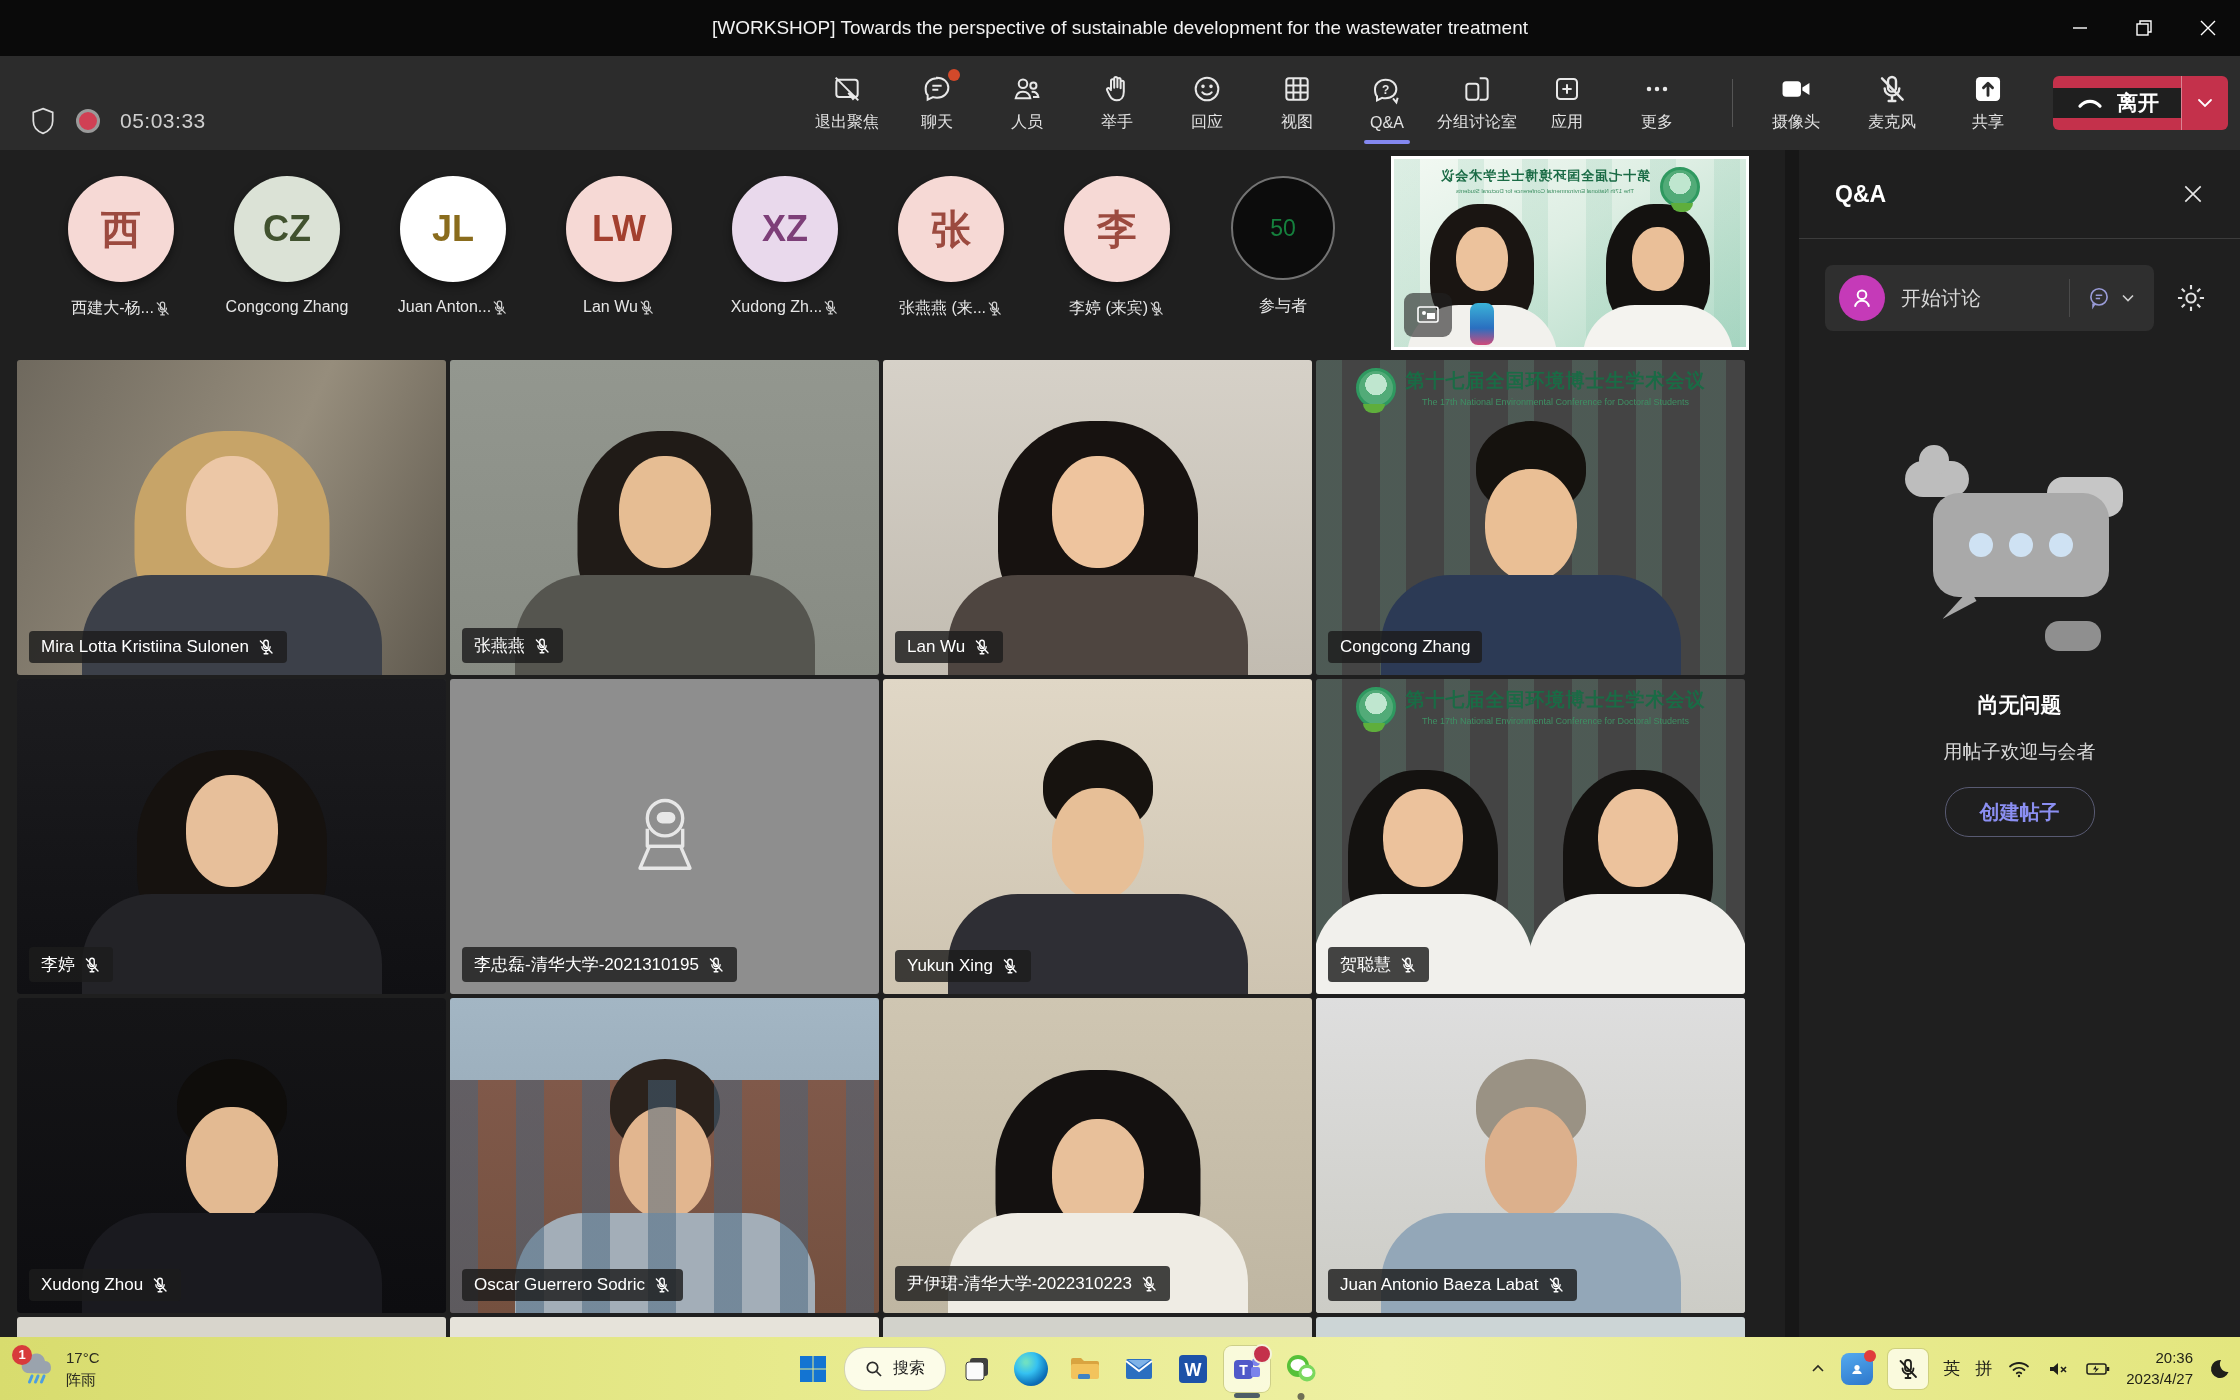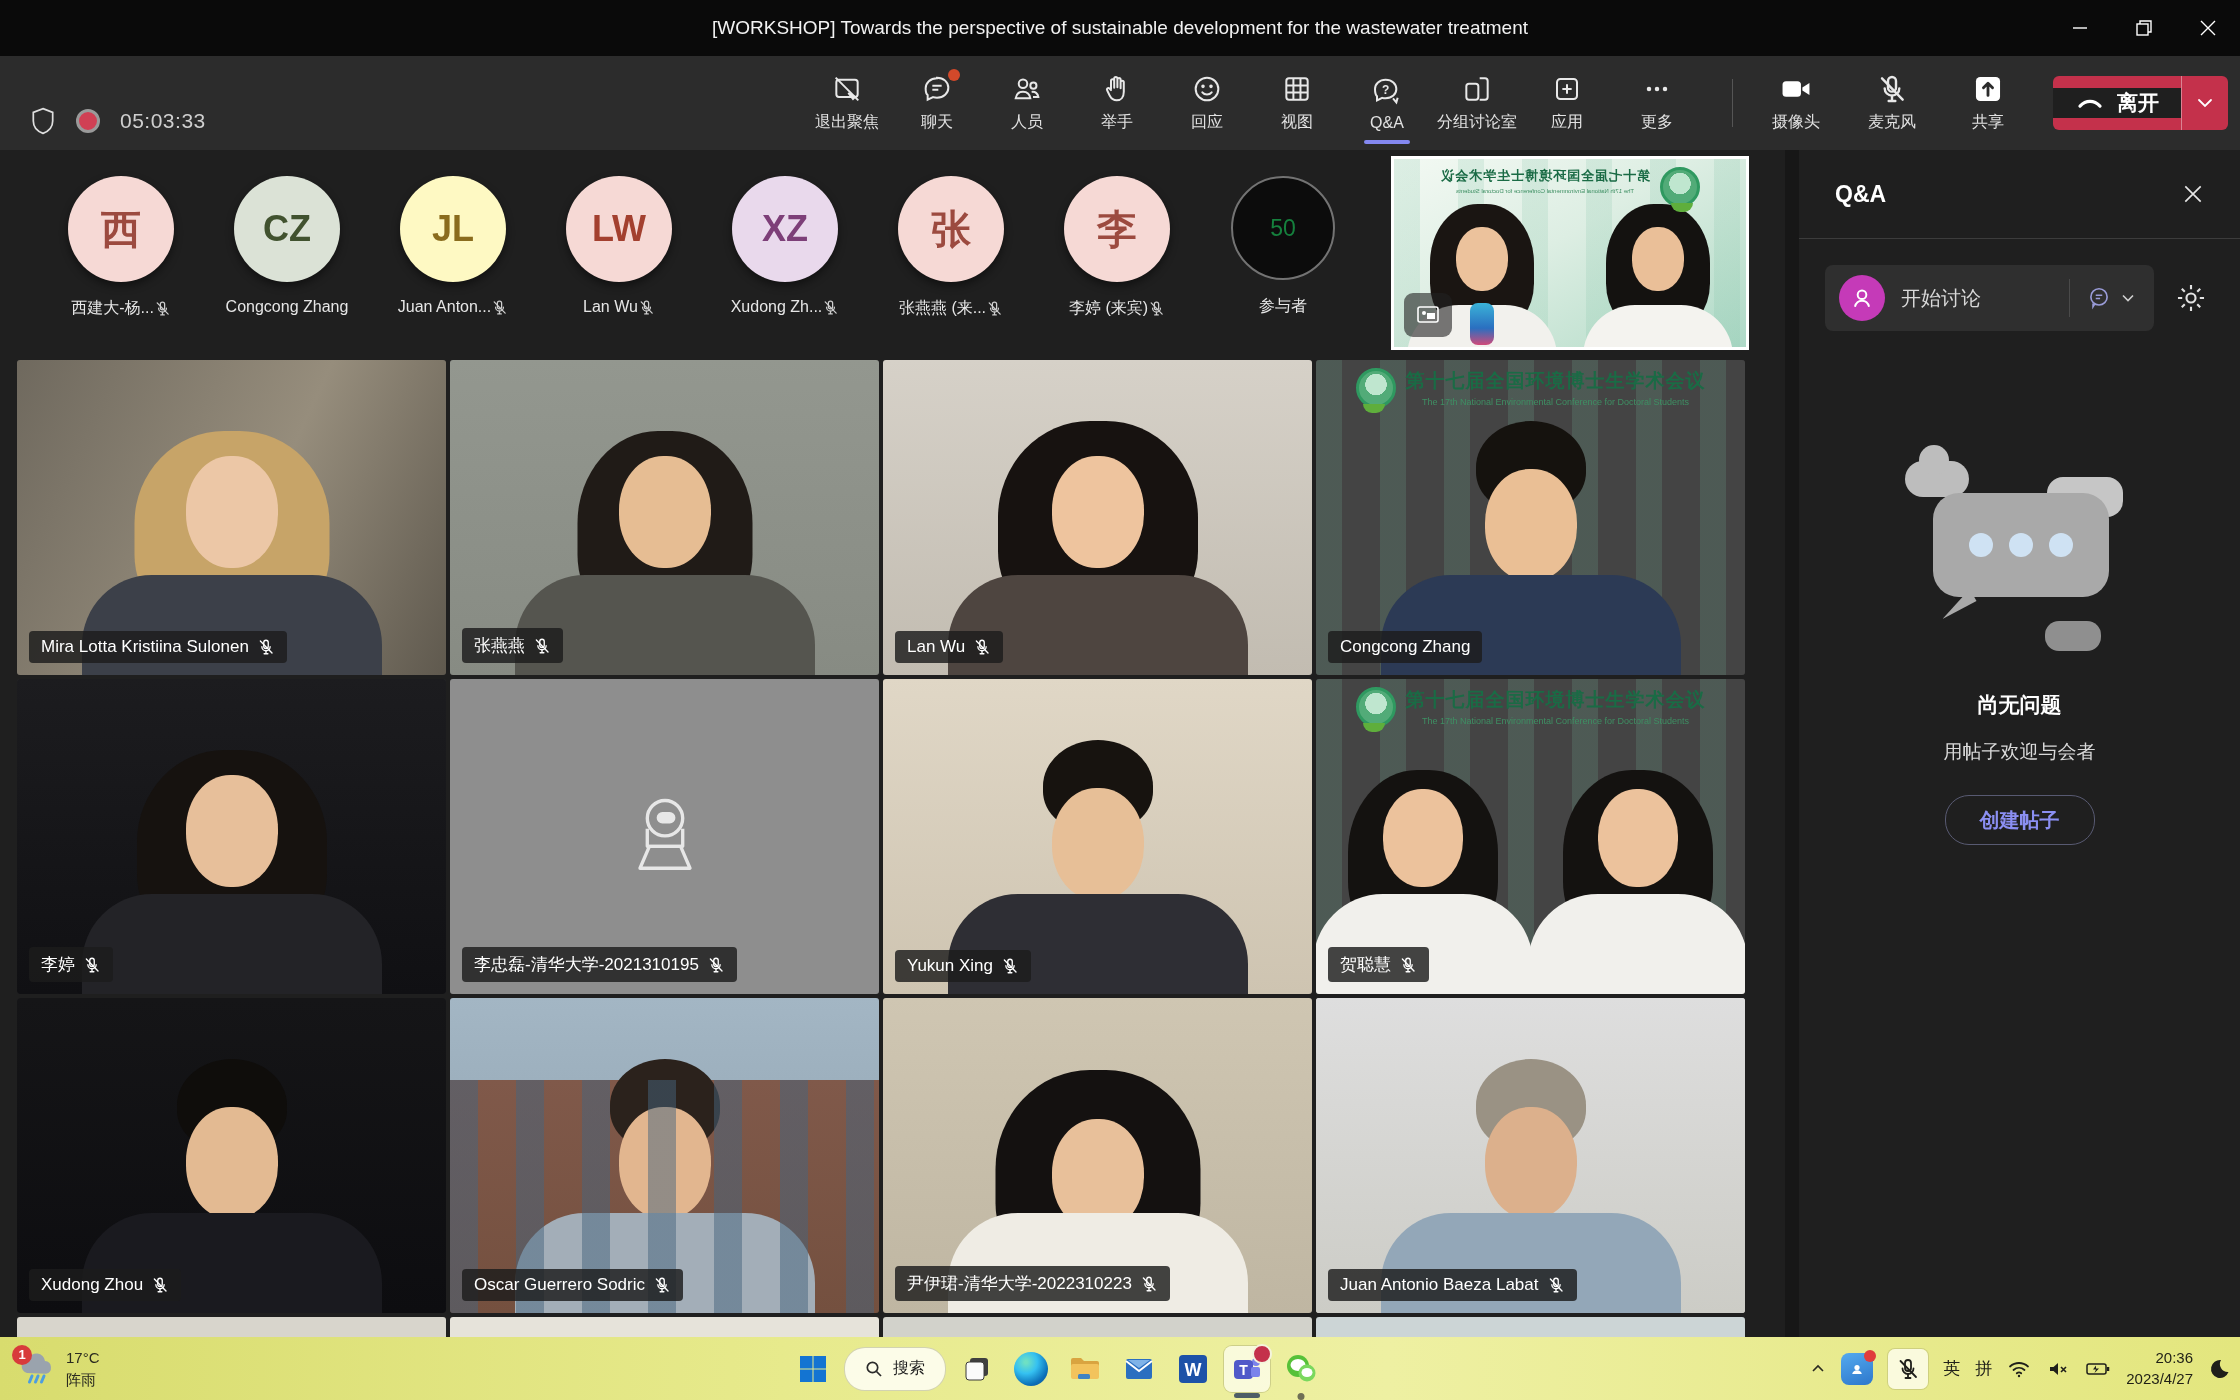--- a/index.html
+++ b/index.html
@@ -126,21 +126,21 @@
   .illus{position:relative;width:230px;height:200px}
   .bub-main{position:absolute;left:28px;top:42px;width:176px;height:104px;background:#a9a9a9;border-radius:26px;display:flex;align-items:center;justify-content:center;gap:16px}
   .bub-main::after{content:"";position:absolute;left:10px;bottom:-22px;width:34px;height:30px;background:#a9a9a9;clip-path:polygon(0 100%,80% 0,100% 40%)}
   .dot{width:24px;height:24px;border-radius:50%;background:#cfe2f3}
   .cloud1{position:absolute;left:0;top:10px;width:64px;height:36px;background:#bdbdbd;border-radius:20px}
   .cloud1::before{content:"";position:absolute;left:14px;top:-16px;width:30px;height:30px;background:#bdbdbd;border-radius:50%}
   .bub-small{position:absolute;right:12px;top:26px;width:76px;height:40px;background:#c6c6c6;border-radius:16px}
   .bub-low{position:absolute;right:34px;bottom:0;width:56px;height:30px;background:#8f8f8f;border-radius:14px}
   .qa-empty-title{color:#fff;font-size:21px;font-weight:bold;margin-top:40px}
   .qa-empty-sub{color:#d9d9d9;font-size:19px;margin-top:20px}
-  .create-post{margin-top:30px;height:48px;padding:0 34px;border-radius:24px;background:transparent;border:1px solid #585a72;color:#8b8ff2;font-size:20px;font-weight:bold;display:flex;align-items:center;cursor:pointer}
+  .create-post{margin-top:22px;height:48px;padding:0 34px;border-radius:24px;background:transparent;border:1px solid #585a72;color:#8b8ff2;font-size:20px;font-weight:bold;display:flex;align-items:center;cursor:pointer}
 
   
   .taskbar{height:63px;flex:none;position:relative;background:linear-gradient(90deg,#d8dc6e,#e7ea8c 35%,#eef0a2 62%,#e3e67e)}
   .weather{position:absolute;left:16px;top:0;height:63px;display:flex;align-items:center;gap:10px}
   .w-icon{position:relative;width:40px;height:40px}
   .w-badge{position:absolute;top:-4px;left:-4px;min-width:20px;height:20px;border-radius:10px;background:#d83b3b;color:#fff;font-size:13px;display:flex;align-items:center;justify-content:center;z-index:2;font-weight:bold}
   .w-text{display:flex;flex-direction:column;justify-content:center;color:#2b2b20;font-size:15px;line-height:1.45}
   .tb-apps{position:absolute;left:790px;top:0;height:63px;display:flex;align-items:center;gap:8px}
   .appbtn{width:46px;height:46px;display:flex;align-items:center;justify-content:center;border-radius:8px;position:relative}
   .search-pill{height:42px;background:rgba(253,253,240,.92);border:1px solid rgba(160,160,110,.45);border-radius:21px;display:flex;align-items:center;gap:10px;padding:0 20px;color:#1f1f1f;font-size:16px}
@@ -362,21 +362,21 @@
               </svg>
             </div>
         </div>
         <div class="av-item">
           <div class="circle lat" style="background:#dbe2d6;color:#41522f">CZ</div>
           <div class="av-label">
               <span>Congcong Zhang</span>
             </div>
         </div>
         <div class="av-item">
-          <div class="circle lat" style="background:#fef9c3;color:#8a6c1d">JL</div>
+          <div class="circle lat" style="background:#ffffff;color:#8a6c1d">JL</div>
           <div class="av-label">
               <span>Juan Anton...</span>
               <svg class="amic">
                 <use href="#i-micoff"></use>
               </svg>
             </div>
         </div>
         <div class="av-item">
           <div class="circle lat" style="background:#f6d9d5;color:#a3402f">LW</div>
           <div class="av-label">

